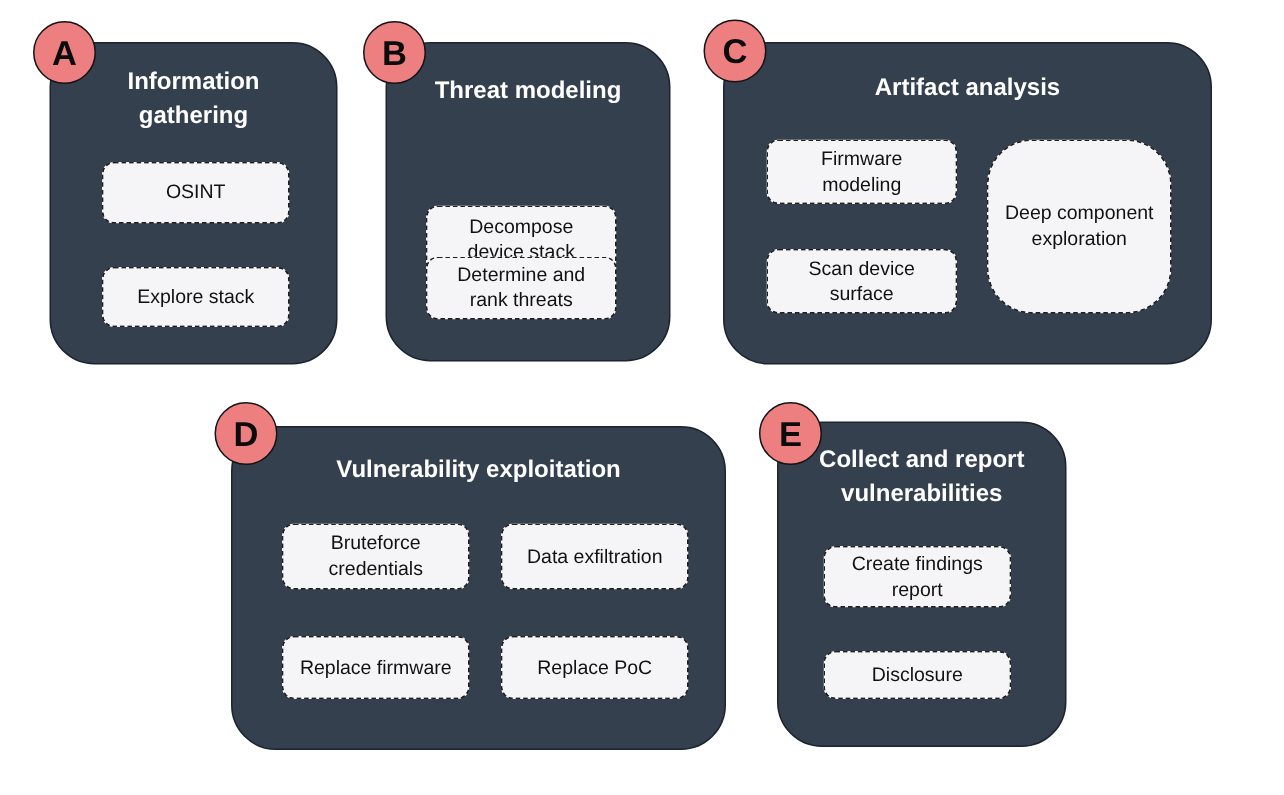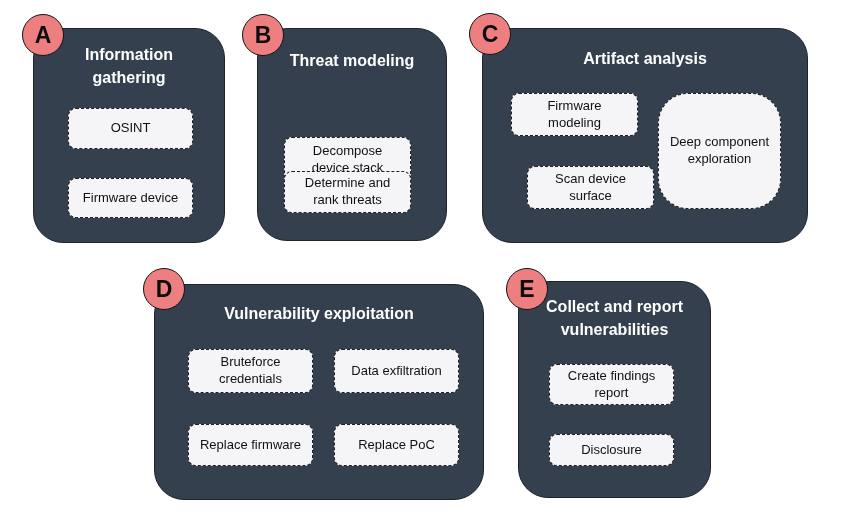--- a/index.html
+++ b/index.html
@@ -66,21 +66,21 @@
   
   .panel-b { left: 257px; top: 28px; width: 190px; height: 213px; }
   .panel-b .panel-title { top: 20px; }
   .item-b1 { left: 26px; top: 64px;  width: 127px; height: 45px; margin-top: 44px; }
   .item-b2 { left: 26px; top: 142px; width: 127px; height: 42px; }
   .badge-b { left: 242px; top: 14px; }
   
   .panel-c { left: 482px; top: 28px; width: 326px; height: 215px; }
   .panel-c .panel-title { top: 18px; }
   .item-c1 { left: 28px;  top: 64px;  width: 127px; height: 43px; }
-  .item-c2 { left: 28px;  top: 137px; width: 127px; height: 43px; margin-left: 16px; }
+  .item-c2 { left: 28px;  top: 137px; width: 127px; height: 43px; }
   .item-c3 { left: 175px; top: 64px;  width: 123px; height: 116px; border-radius: 30px; }
   .badge-c { left: 469px; top: 13px; }
   
   .panel-d { left: 154px; top: 284px; width: 330px; height: 216px; }
   .panel-d .panel-title { top: 17px; }
   .item-d1 { left: 33px;  top: 64px;  width: 125px; height: 44px; }
   .item-d2 { left: 179px; top: 64px;  width: 125px; height: 44px; }
   .item-d3 { left: 33px;  top: 139px; width: 125px; height: 42px; }
   .item-d4 { left: 179px; top: 139px; width: 125px; height: 42px; }
   .badge-d { left: 143px; top: 268px; }
@@ -92,21 +92,21 @@
   .badge-e { left: 506px; top: 268px; }
 </style>
 </head>
 <body>
 
 <div class="canvas">
 
   <div class="panel panel-a">
     <div class="panel-title">Information gathering</div>
     <div class="item item-a1">OSINT</div>
-    <div class="item item-a2">Firmware device</div>
+    <div class="item item-a2">Explore stack</div>
   </div>
   <div class="badge badge-a">A</div>
 
   <div class="panel panel-b">
     <div class="panel-title">Threat modeling</div>
     <div class="item item-b1">Decompose device stack</div>
     <div class="item item-b2">Determine and rank threats</div>
   </div>
   <div class="badge badge-b">B</div>
 

